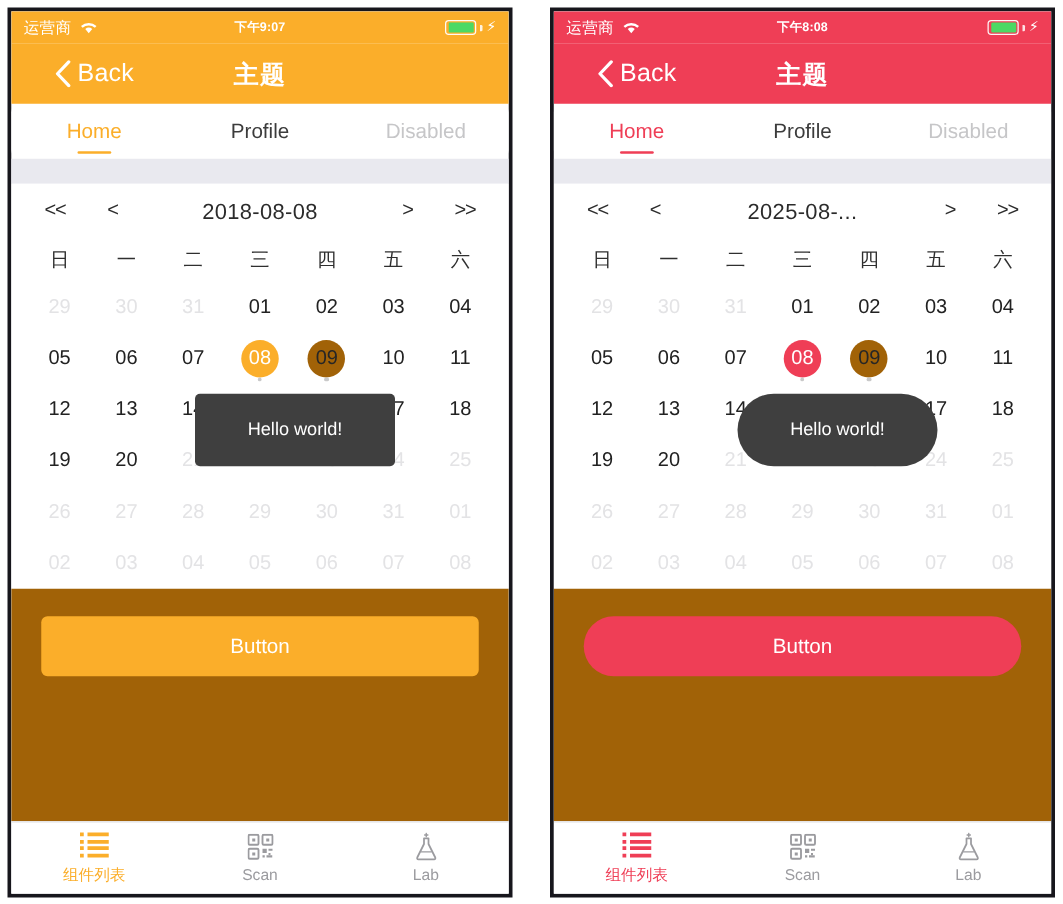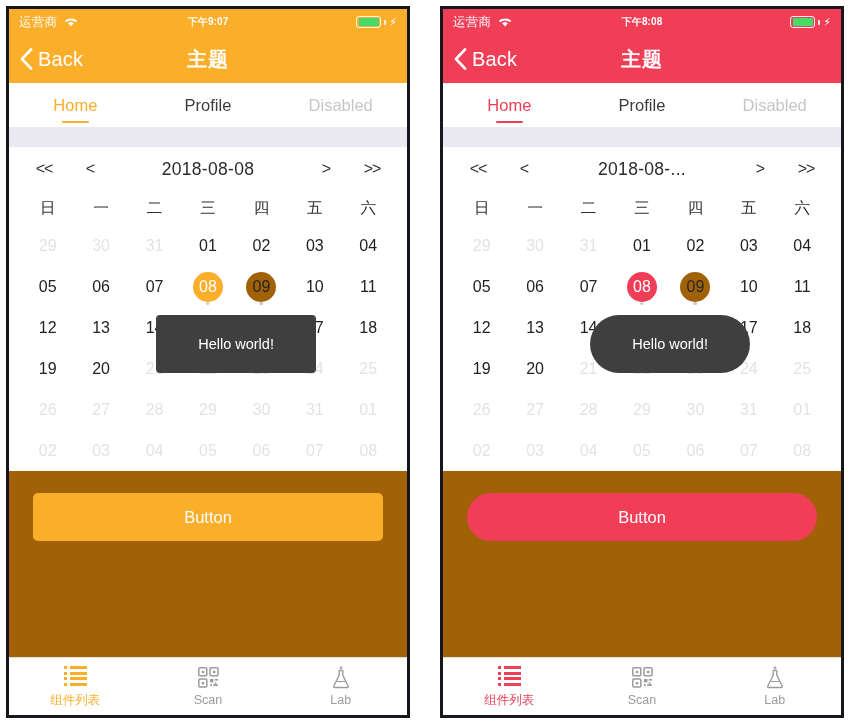--- a/index.html
+++ b/index.html
@@ -66,21 +66,21 @@
   .battery-cap {
     width: 2px; height: 5px; background: rgba(255,255,255,.85);
     border-radius: 0 1px 1px 0; margin-left: 1px;
   }
   .bolt { font-size: 11px; line-height: 1; margin-left: 1px; }
 
   
   .navbar {
     height: 48px; flex: 0 0 48px;
     display: flex; align-items: center;
-    position: relative; color: #ffffff;
+    position: relative; color: #ffffff; padding-left: 24px;
   }
   .nav-back {
     display: flex; align-items: center; gap: 5px;
     padding-left: 11px; font-size: 20px; letter-spacing: .2px;
     position: relative; z-index: 2;
   }
   .chevron-left { display: block; }
   .nav-title {
     position: absolute; left: 0; right: 0; text-align: center;
     font-size: 20px; font-weight: bold; letter-spacing: 1px;
@@ -498,21 +498,21 @@
         </div>
         <div class="tab disabled">
           <span>Disabled</span>
         </div>
       </div>
       <div class="band"></div>
       <div class="calendar">
         <div class="cal-header">
           <div class="cal-nav">&lt;&lt;</div>
           <div class="cal-nav">&lt;</div>
-          <div class="cal-title">2018-08-...</div>
+          <div class="cal-title">2025-08-...</div>
           <div class="cal-nav">&gt;</div>
           <div class="cal-nav">&gt;&gt;</div>
         </div>
         <div class="cal-weekdays">
           <div class="cal-weekday">日</div>
           <div class="cal-weekday">一</div>
           <div class="cal-weekday">二</div>
           <div class="cal-weekday">三</div>
           <div class="cal-weekday">四</div>
           <div class="cal-weekday">五</div>

